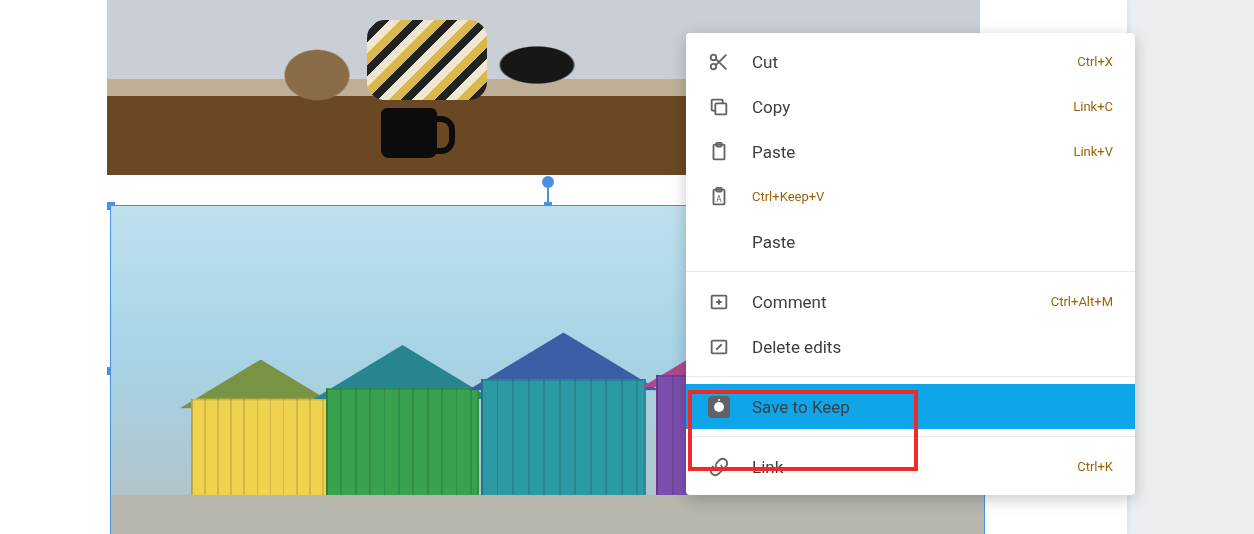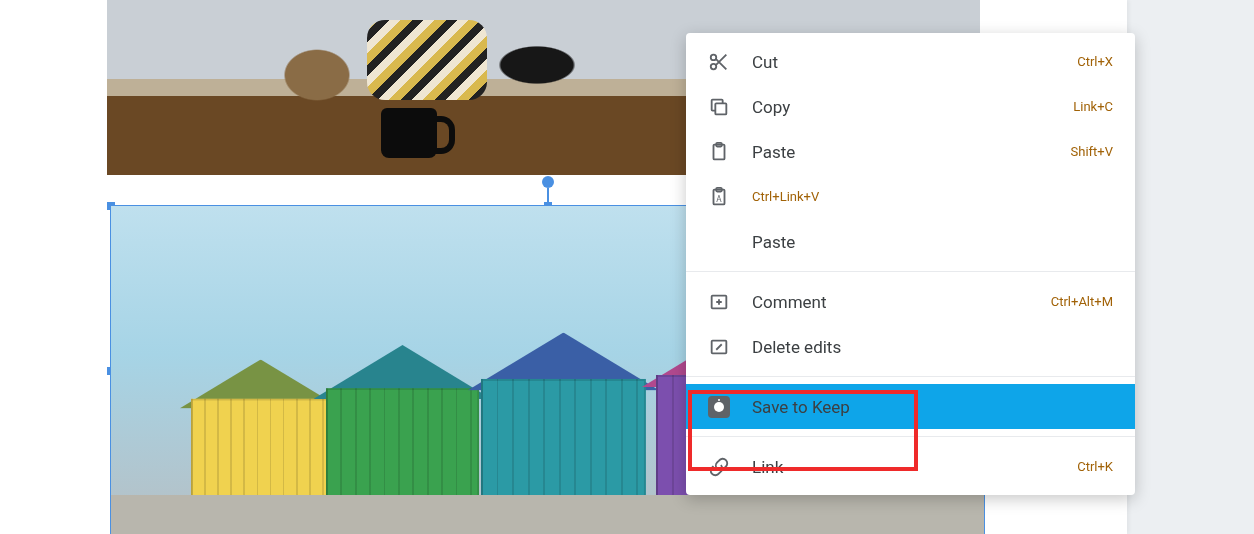--- a/index.html
+++ b/index.html
@@ -131,32 +131,32 @@
     </div>
 
     <div class="mi">
       <span class="ic">
         <svg viewBox="0 0 24 24" fill="none" stroke="currentColor" stroke-width="2">
             <rect x="6" y="4" width="12" height="16" rx="1"></rect>
             <rect x="9" y="2" width="6" height="4" rx="1"></rect>
           </svg>
       </span>
       <span class="lab">Paste</span>
-      <span class="sc">Shift+V</span>
+      <span class="sc">Link+V</span>
     </div>
 
     <div class="mi">
       <span class="ic">
         <svg viewBox="0 0 24 24" fill="none" stroke="currentColor" stroke-width="2">
             <rect x="6" y="4" width="12" height="16" rx="1"></rect>
             <rect x="9" y="2" width="6" height="4" rx="1"></rect>
             <text x="12" y="17" font-size="9" text-anchor="middle" fill="currentColor" stroke="none">A</text>
           </svg>
       </span>
-      <span class="sc">Ctrl+Link+V</span>
+      <span class="sc">Ctrl+Keep+V</span>
     </div>
 
     <div class="mi">
       <span class="ic"></span>
       <span class="lab">Paste</span>
       <span class="sc"></span>
     </div>
 
     <div class="sep"></div>
 

